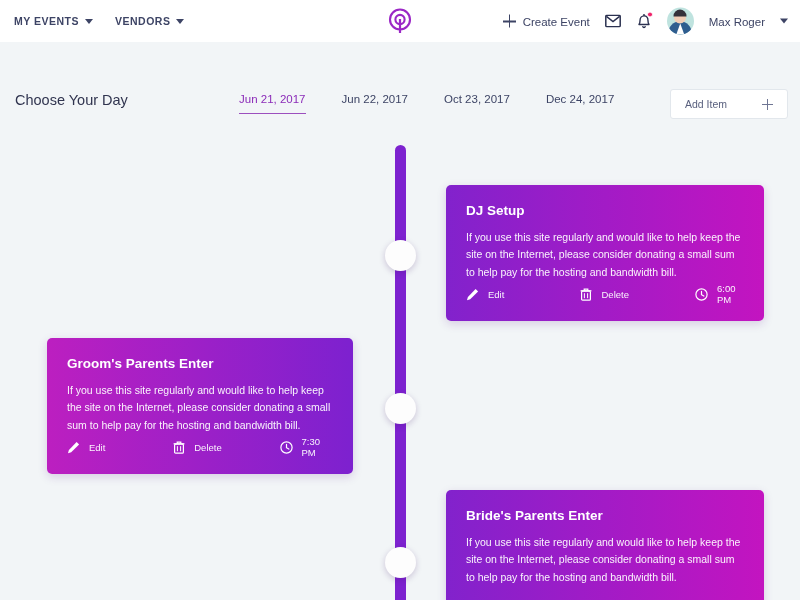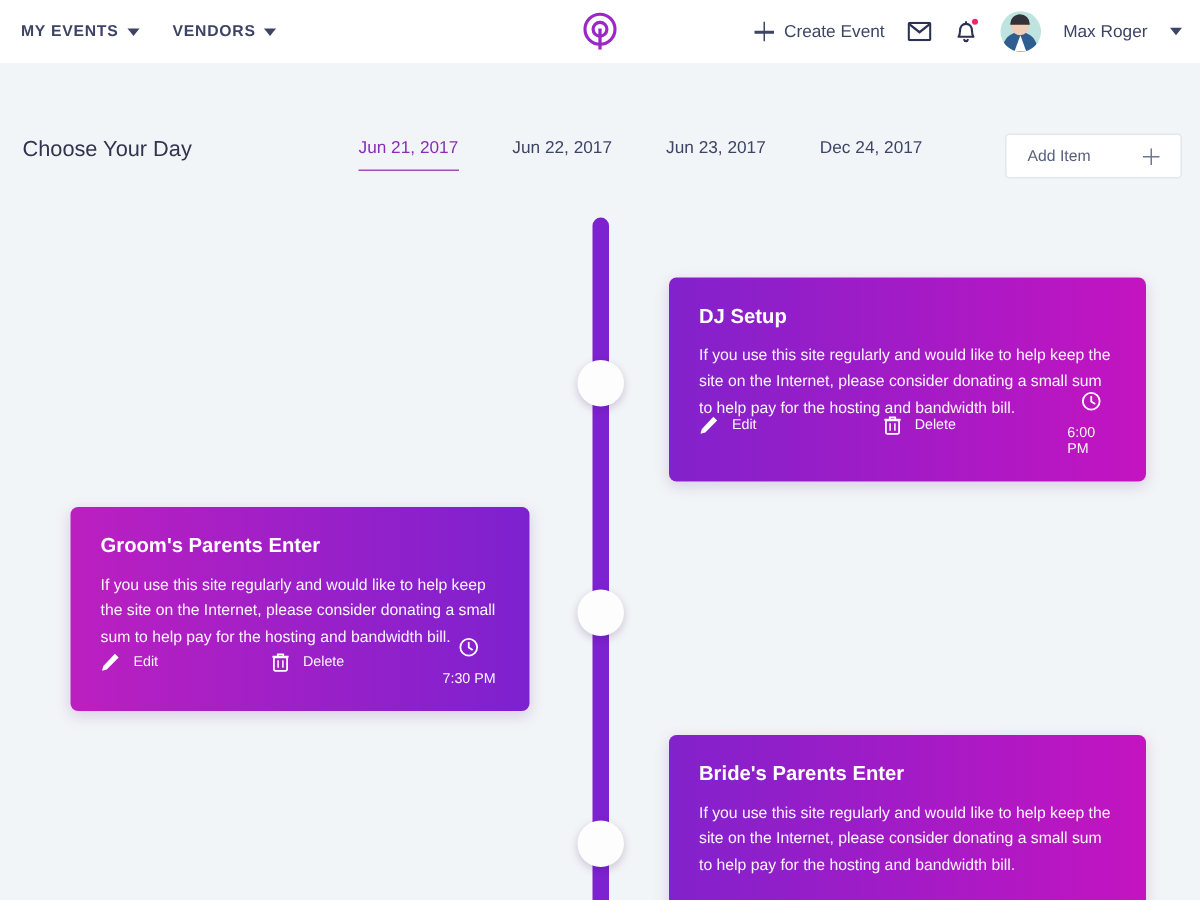--- a/index.html
+++ b/index.html
@@ -156,21 +156,21 @@
   .card-title { font-size: 13.5px; font-weight: bold; margin-bottom: 11px; }
   .card-body { font-size: 10.5px; line-height: 1.65; color: rgba(255,255,255,0.95); }
   .card-actions {
     position: absolute; left: 20px; right: 20px; bottom: 16px;
     display: flex; align-items: center;
   }
   .act { display: flex; align-items: center; gap: 9px; cursor: pointer; }
   .act-label { font-size: 9.5px; color: rgba(255,255,255,0.95); }
   .act-edit { width: 134px; }
   .act-del  { width: 134px; }
-  .act-time { display: flex; align-items: center; gap: 9px; flex-direction: column; }
+  .act-time { display: flex; align-items: center; gap: 9px; }
   svg { display: block; }
 </style>
 </head>
 <body>
 
 <div class="page">
 
   <div class="topbar">
     <div class="topbar-left">
       <div class="menu-item">
@@ -220,21 +220,21 @@
       <span class="caret-sm"></span>
     </div>
   </div>
 
 
   <div class="daybar">
     <div class="choose-title">Choose Your Day</div>
     <div class="dates">
       <div class="date-tab active">Jun 21, 2017</div>
       <div class="date-tab">Jun 22, 2017</div>
-      <div class="date-tab">Jun 23, 2017</div>
+      <div class="date-tab">Oct 23, 2017</div>
       <div class="date-tab">Dec 24, 2017</div>
     </div>
   </div>
 
   <div class="add-item">
     <span class="add-item-label">Add Item</span>
     <span class="add-plus"></span>
   </div>
 
   <div class="timeline-area">

